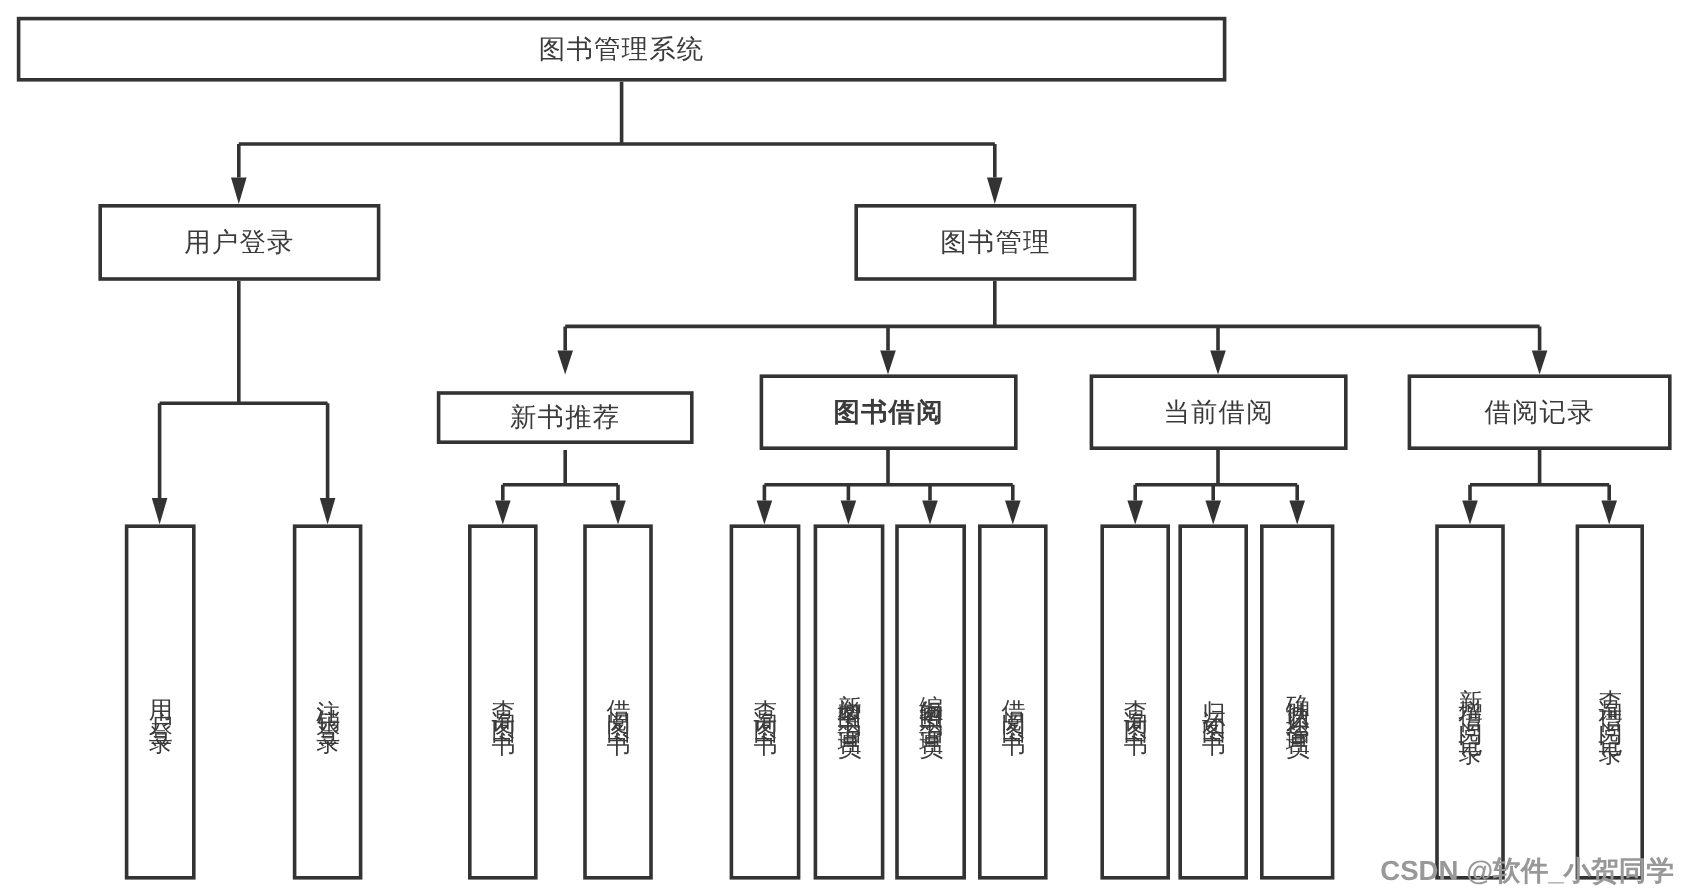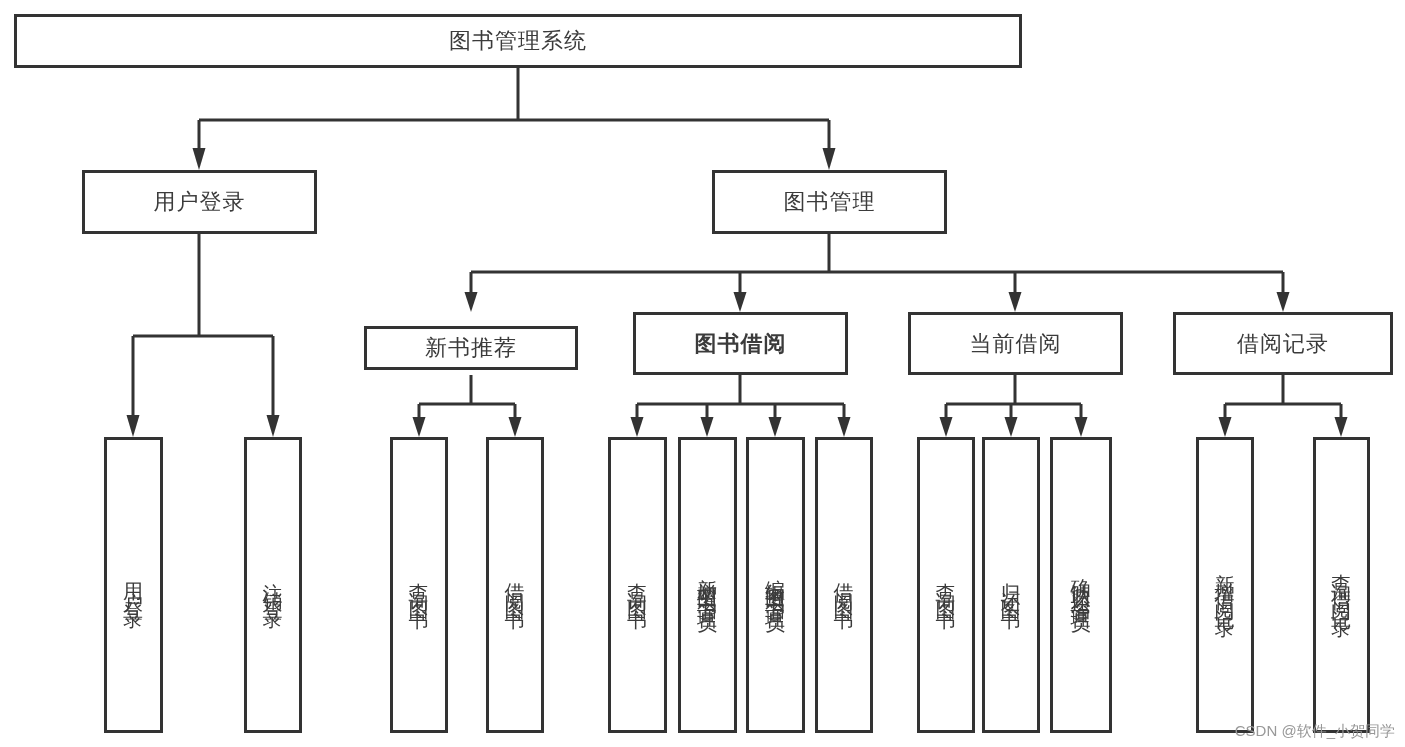--- a/index.html
+++ b/index.html
@@ -24,23 +24,24 @@
     writing-mode:vertical-lr;
     text-orientation:mixed;
     font-size:20px;
     letter-spacing:9px;
     line-height:1;
   }
   .vbox.dense{letter-spacing:5px;}
   #watermark{
     position:absolute;
     right:10px;bottom:6px;
-    font-size:15px;
+    font-size:23px;
     color:#989898;
     white-space:nowrap;
+    font-weight:bold;
   }
 </style>
 </head>
 <body>
 
 <div id="stage">
 
   <svg id="wires" viewBox="0 0 1405 747" xmlns="http://www.w3.org/2000/svg">
     <g stroke="#333333" stroke-width="3" fill="none">
 

